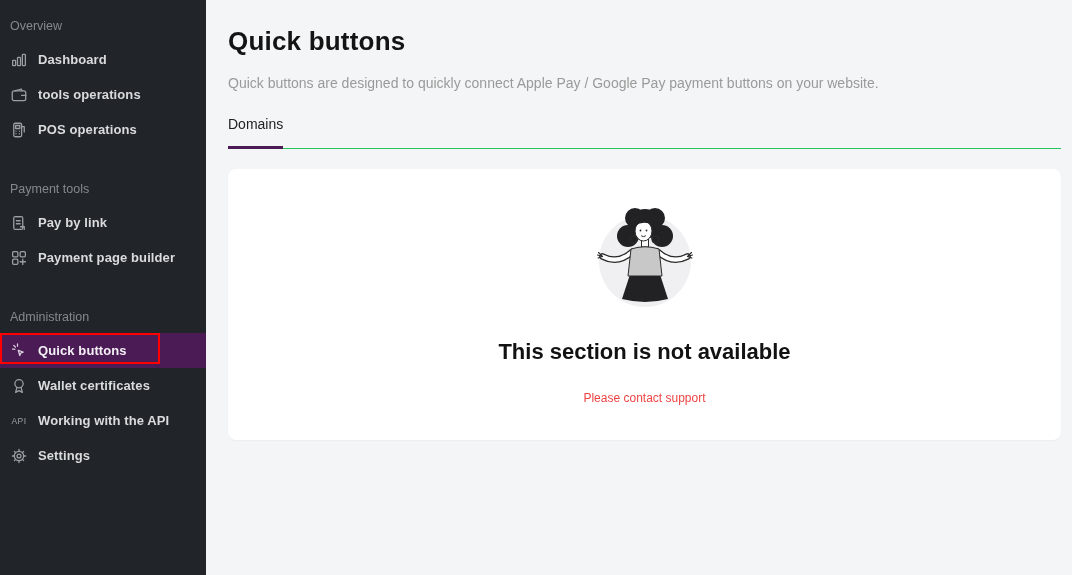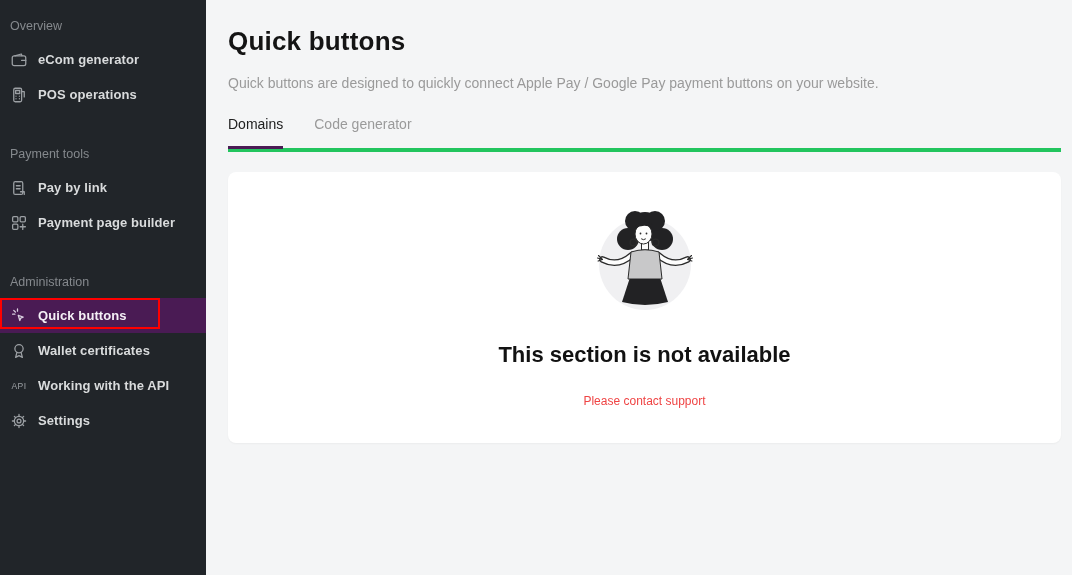--- a/index.html
+++ b/index.html
@@ -65,21 +65,21 @@
     font-size:26px; line-height:28px; font-weight:700; color:#141414;
     letter-spacing:.2px;
   }
   .page-subtitle {
     margin-top:20px;
     font-size:14px; line-height:16px; color:#9a9a9a;
   }
   .tabs {
     margin-top:25px;
     display:flex;
-    border-bottom:4px solid #22c55e;
+    border-bottom:1px solid #22c55e;
   }
   .tab {
     font-size:14px; line-height:17px;
     padding-bottom:13px;
     margin-right:31px;
     color:#9a9a9a;
     cursor:pointer;
     border-bottom:3px solid transparent;
     margin-bottom:-1px;
   }
@@ -103,30 +103,40 @@
     font-size:12px; line-height:16px; color:#ef4444;text-align:center;
   }
 </style>
 </head>
 <body>
 
 <nav class="sidebar">
 
   <div class="nav-header first">Overview</div>
 
+  <div class="nav-item">
+    <span class="nav-icon">
+      <svg viewBox="0 0 24 24">
+          <rect x="3.5" y="12.5" width="4" height="7" rx="1"></rect>
+          <rect x="10" y="8.5" width="4" height="11" rx="1"></rect>
+          <rect x="16.5" y="4.5" width="4" height="15" rx="1"></rect>
+        </svg>
+    </span>
+    <span class="nav-label">Dashboard</span>
+  </div>
 
   <div class="nav-item">
     <span class="nav-icon">
       <svg viewBox="0 0 24 24">
           <rect x="3" y="6.5" width="18" height="13" rx="2.5"></rect>
           <path d="M6.5 6.5L15 4l1 2.3"></path>
           <path d="M15.5 12.5H21"></path>
         </svg>
     </span>
-    <span class="nav-label">eCom generator</span>
+    <span class="nav-label">tools operations</span>
   </div>
 
   <div class="nav-item">
     <span class="nav-icon">
       <svg viewBox="0 0 24 24">
           <rect x="5" y="3" width="10.5" height="18" rx="2"></rect>
           <rect x="7.5" y="6" width="5.5" height="4"></rect>
           <path d="M8 13.5h.01M12.5 13.5h.01M8 17h.01M12.5 17h.01"></path>
           <path d="M15.5 7.5H19v7"></path>
         </svg>
@@ -206,21 +216,20 @@
 
 </nav>
 
 <main class="main">
 
   <h1 class="page-title">Quick buttons</h1>
   <p class="page-subtitle">Quick buttons are designed to quickly connect Apple Pay / Google Pay payment buttons on your website.</p>
 
   <div class="tabs">
     <div class="tab active">Domains</div>
-    <div class="tab">Code generator</div>
   </div>
 
   <section class="card">
 
     <svg class="illustration" viewBox="0 0 160 120">
       <circle cx="80" cy="66" r="46" fill="#f0f0f2"></circle>
 
       <path d="M67,57 C58,65 48,67 37.5,61.5" stroke="#2b2b2b" stroke-width="6.5" fill="none" stroke-linecap="round"></path>
       <path d="M67,57 C58,65 48,67 37.5,61.5" stroke="#fdfdfd" stroke-width="4" fill="none" stroke-linecap="round"></path>
       <path d="M37.5,61.5 l-4,-4 M37.5,61.5 l-5,-1.5 M37.5,61.5 l-4.4,1.6" stroke="#2b2b2b" stroke-width="1.1" fill="none" stroke-linecap="round"></path>

